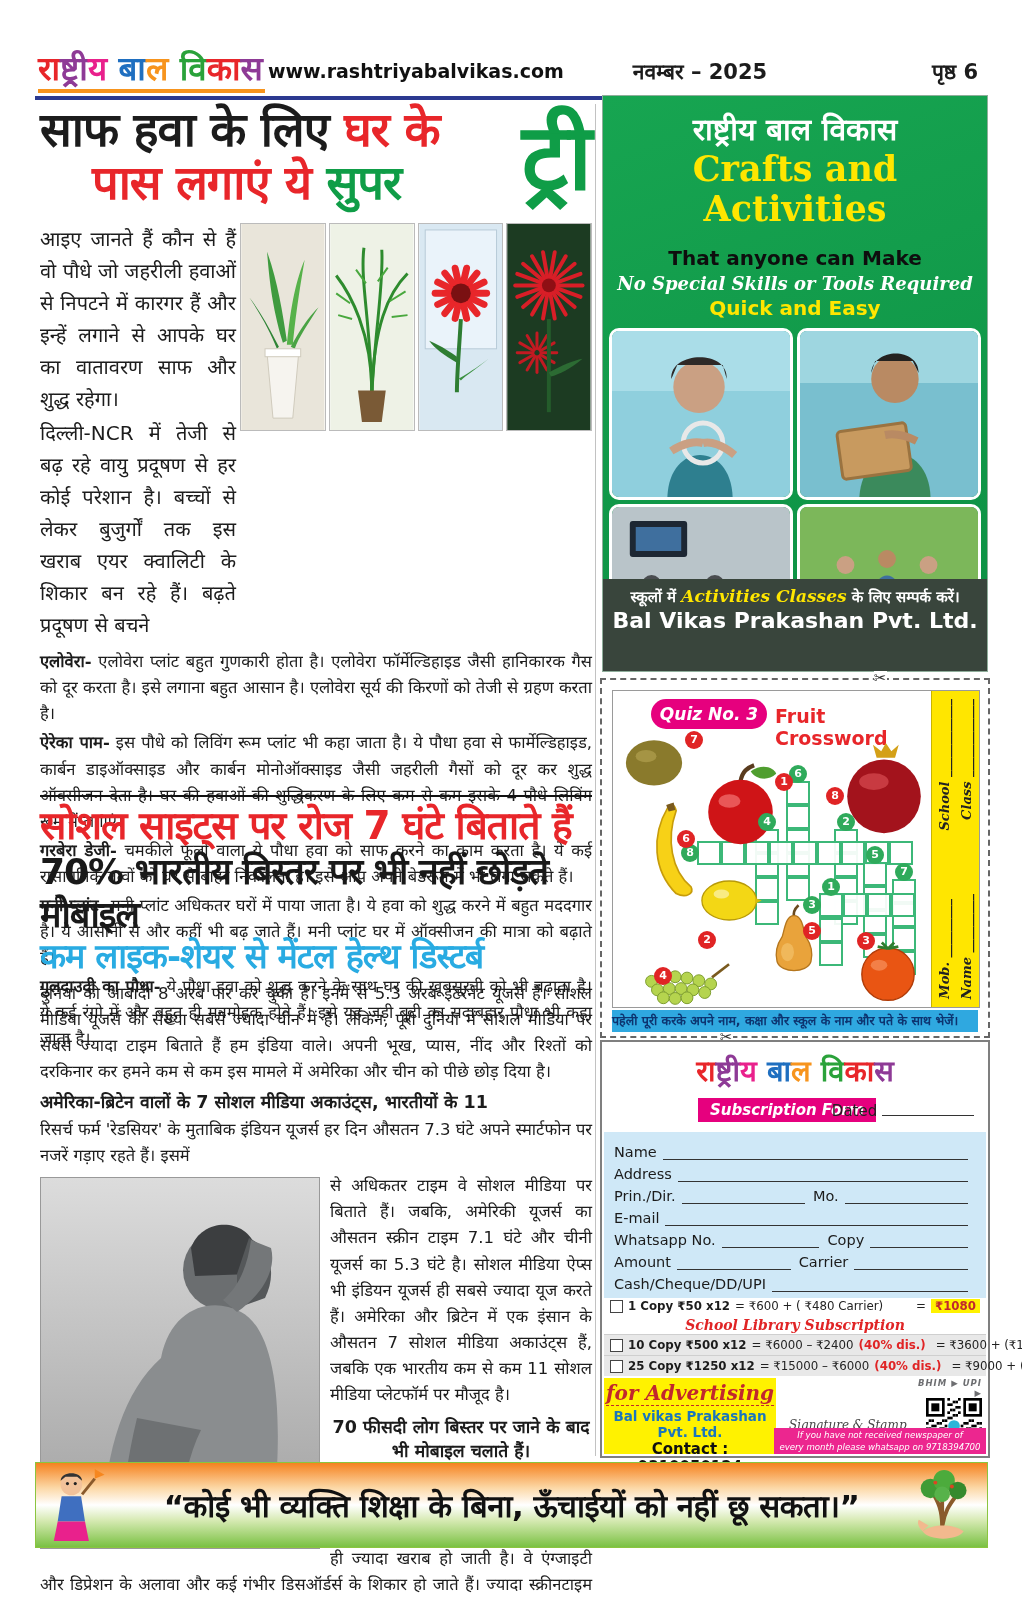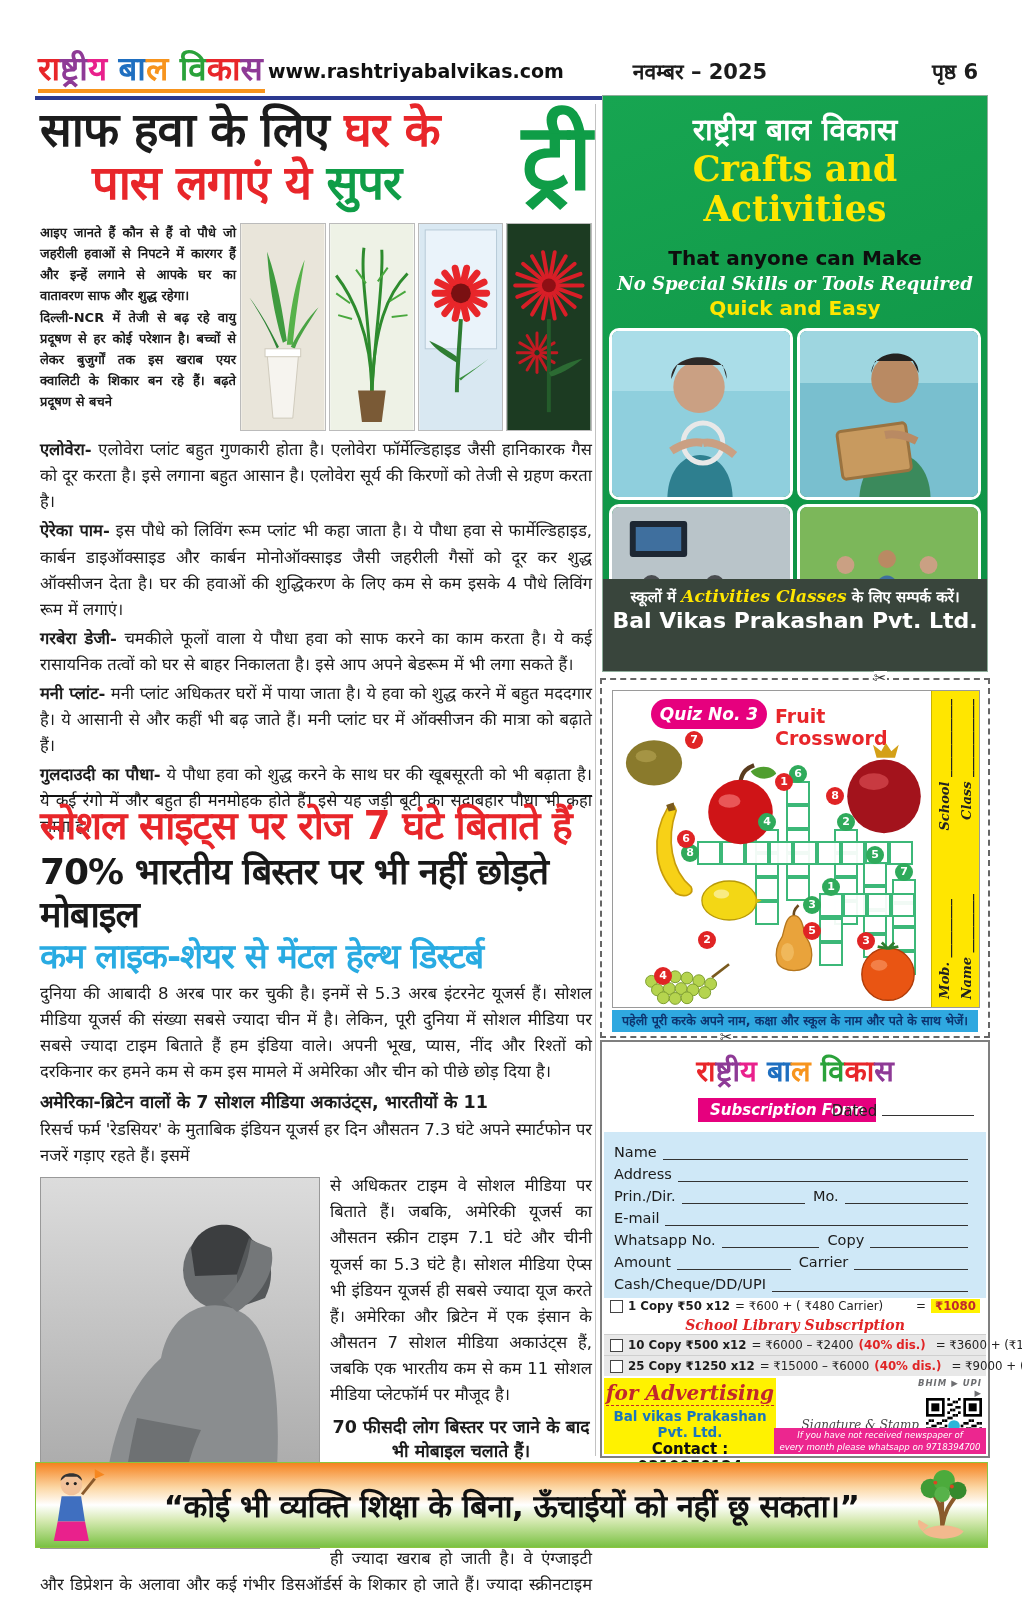--- a/index.html
+++ b/index.html
@@ -13,21 +13,21 @@
   .pageno{position:absolute;left:920px;top:57px;width:70px;text-align:center;font-size:21px;font-weight:bold;}
   .navyrule{position:absolute;left:35px;top:96px;width:953px;height:4px;background:#2b3990;}
   .coldiv{position:absolute;left:595px;top:104px;width:1px;height:1352px;background:#c2c2c2;}
   
   .a1{position:absolute;left:40px;top:104px;width:552px;}
   .a1 .hl1{font-size:47px;font-weight:bold;line-height:1.12;letter-spacing:-1px;}
   .a1 .hl2{font-size:47px;font-weight:bold;line-height:1.12;padding-left:52px;letter-spacing:-1px;}
   .red{color:#e8262a;} .grn{color:#0f9d47;}
   .bigtree{position:absolute;right:0px;top:8px;font-size:92px;font-weight:bold;color:#0f9d47;line-height:1;}
   .a1row{display:flex;margin-top:14px;}
-  .a1col{width:196px;font-size:13px;line-height:1.6;text-align:justify;font-weight:bold;}
+  .a1col{width:196px;font-size:20px;line-height:1.6;text-align:justify;}
   .a1col p{margin:0 0 2px 0;}
   .a1imgs{width:352px;height:208px;margin-left:4px;display:flex;gap:3px;}
   .a1imgs figure{margin:0;flex:1;border:1px solid #bbb;overflow:hidden;}
   .a1imgs svg{display:block;width:100%;height:100%;}
   .a1body{margin-top:6px;font-size:16.5px;line-height:1.58;text-align:justify;}
   .a1body p{margin:0 0 3px 0;}
   .a1body b{font-weight:bold;}
   
   .a2{position:absolute;left:40px;top:795px;width:552px;border-top:2px solid #111;padding-top:6px;}
   .a2 .h-red{font-size:39px;font-weight:bold;color:#e8262a;line-height:1.2;letter-spacing:-1px;}
@@ -68,21 +68,21 @@
   .cell{position:absolute;width:24px;height:24px;box-sizing:border-box;border:2px solid #3cb878;background:rgba(255,255,255,.93);}
   .badge{position:absolute;width:18px;height:18px;border-radius:50%;color:#fff;font-size:11px;font-weight:bold;
          text-align:center;line-height:18px;z-index:5;}
   .badge.red{background:#e02425;} .badge.green{background:#2faa5b;}
   .ystrip{position:absolute;right:0;top:0;width:48px;height:316px;background:#ffe600;border-left:1px solid #c9b400;
           display:flex;box-sizing:border-box;padding:8px 1px;}
   .ycol{flex:1;display:flex;flex-direction:column;justify-content:space-between;align-items:center;}
   .vtext{writing-mode:vertical-rl;transform:rotate(180deg);font-family:"DejaVu Serif",serif;
          font-style:italic;font-weight:bold;font-size:13px;white-space:nowrap;color:#222;}
   .qcaption{position:absolute;left:10px;top:330px;width:366px;height:22px;background:#2fa8e0;color:#0d3470;
-            font-size:12.5px;font-weight:bold;text-align:center;line-height:22px;box-sizing:border-box;}
+            font-size:12.5px;font-weight:bold;text-align:left;line-height:22px;box-sizing:border-box;}
   
   .form{position:absolute;left:600px;top:1040px;width:390px;height:418px;border:2px solid #7f7f7f;background:#fff;box-sizing:border-box;}
   .formtitle{text-align:center;font-size:29px;font-weight:bold;margin-top:8px;}
   .subbadge{position:absolute;left:96px;top:56px;background:#e6007e;color:#fff;font-style:italic;font-weight:bold;
             font-size:15px;padding:3px 12px;}
   .dated{position:absolute;right:14px;top:60px;font-size:15px;color:#222;}
   .dated .dline{display:inline-block;width:92px;border-bottom:1.5px solid #333;height:12px;}
   .ffields{position:absolute;left:2px;top:90px;width:382px;background:#cfe8f7;padding:6px 10px;box-sizing:border-box;}
   .frow{display:flex;align-items:flex-end;height:22px;font-size:14.5px;color:#1b1b1b;}
   .flab{white-space:nowrap;margin-right:6px;}
@@ -96,21 +96,21 @@
   .pe1,.pe2{color:#222;} .psp{flex:1;}
   .library{text-align:center;color:#e02425;font-weight:bold;font-style:italic;font-size:14px;
            font-family:"DejaVu Serif",serif;padding:1px 0;}
   .formfoot{position:absolute;left:2px;bottom:2px;width:382px;height:76px;}
   .advbox{position:absolute;left:0;top:0;width:172px;height:76px;background:#fff200;text-align:center;}
   .advbox .l1{color:#c1272d;font-family:"DejaVu Serif",serif;font-style:italic;font-weight:bold;font-size:20px;
               border-bottom:1.5px dashed #c1272d;display:inline-block;margin-top:3px;}
   .advbox .l2{color:#1b75bc;font-weight:bold;font-size:13.5px;margin-top:2px;}
   .advbox .l3{color:#111;font-weight:bold;font-size:15px;}
   .advbox .l4{color:#111;font-size:9.5px;margin-top:2px;}
-  .sig{position:absolute;left:185px;top:40px;width:130px;text-align:right;font-style:italic;font-size:12px;color:#444;
+  .sig{position:absolute;left:185px;top:40px;width:130px;text-align:left;font-style:italic;font-size:12px;color:#444;
        font-family:"DejaVu Serif",serif;}
   .upi{position:absolute;right:4px;top:0px;width:64px;text-align:right;}
   .upi .upitxt{font-size:8.5px;font-style:italic;font-weight:bold;color:#6d6e71;letter-spacing:1px;}
   .notice{position:absolute;right:0;bottom:0;width:212px;height:26px;background:#ec268f;color:#fff;
           font-style:italic;font-size:8.6px;text-align:center;line-height:1.4;padding-top:1px;box-sizing:border-box;}
   
   .banner{position:absolute;left:35px;top:1462px;width:953px;height:86px;border:1px solid #8bc53f;box-sizing:border-box;
           background:linear-gradient(180deg,#f5821f 0%,#fcd9a8 30%,#ffffff 50%,#d7eab4 68%,#7ac143 100%);}
   .banner .quote{position:absolute;left:80px;right:80px;top:50%;transform:translateY(-50%);
                  text-align:center;font-size:31px;font-weight:bold;color:#111;letter-spacing:-0.5px;}

